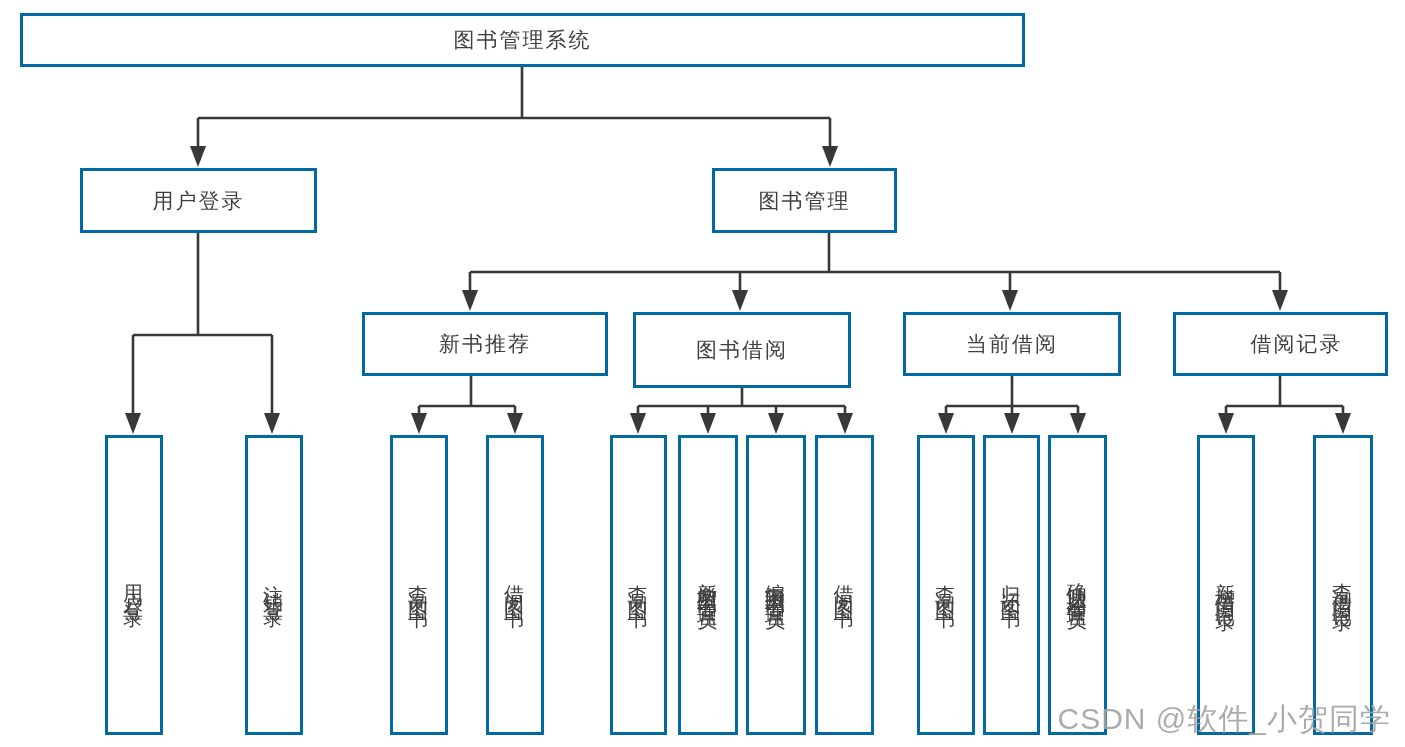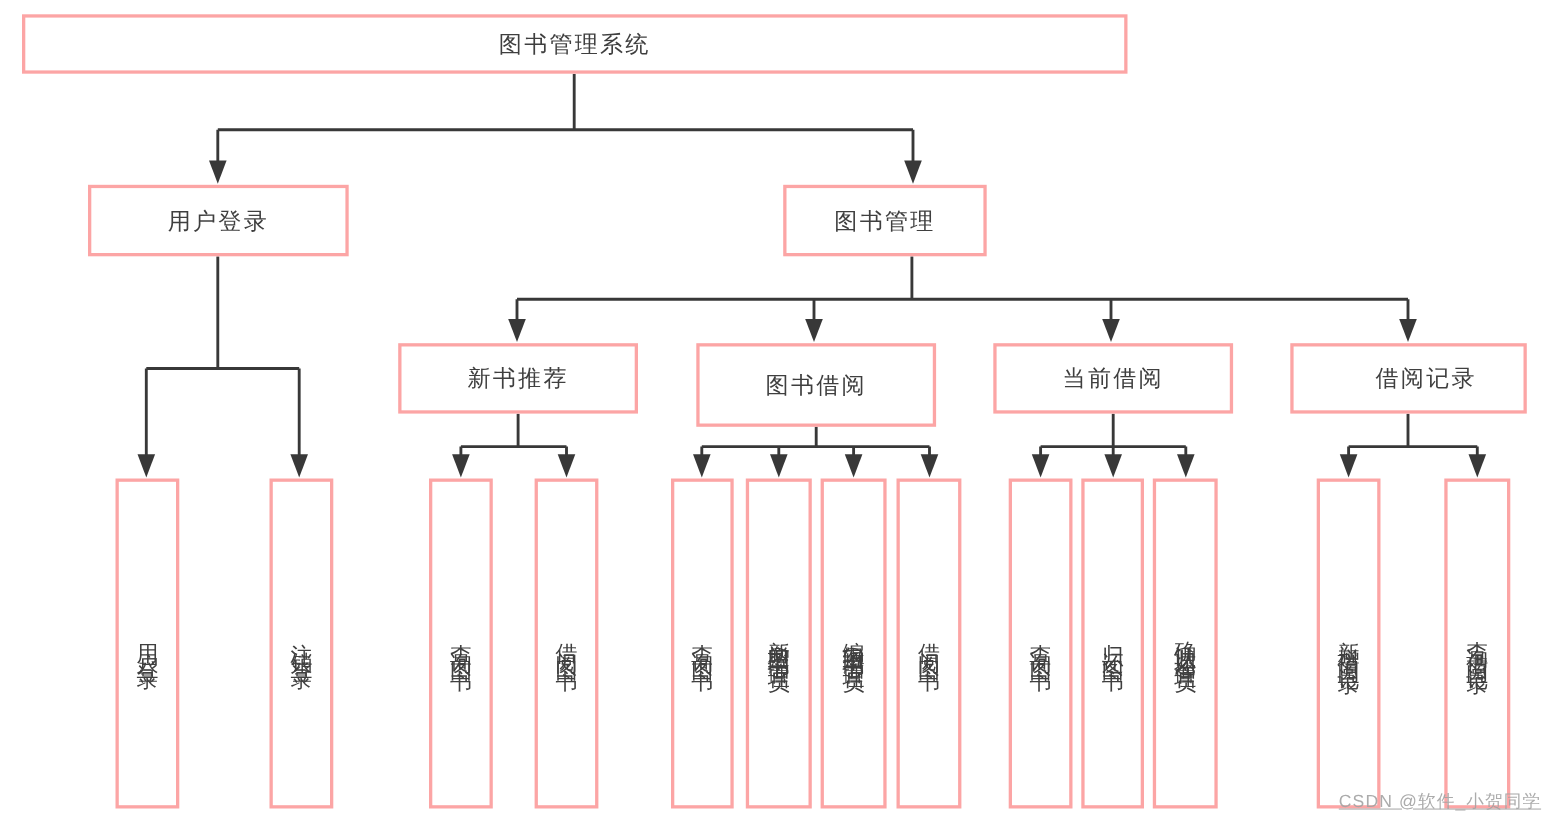--- a/index.html
+++ b/index.html
@@ -14,49 +14,48 @@
   #wires {
     position: absolute;
     left: 0; top: 0;
     width: 1405px; height: 747px;
     z-index: 0;
   }
   .box {
     position: absolute;
     box-sizing: border-box;
     background: #ffffff;
-    border: 3px solid #fca5a5;
+    border: 3px solid #0369a1;
     color: #3f3f3f;
     display: flex;
     align-items: center;
     justify-content: center;
     z-index: 1;
     white-space: nowrap;
   }
   .h {
     font-size: 21px;
     letter-spacing: 2px;
   }
   .v {
     writing-mode: vertical-rl;
     text-orientation: mixed;
     font-size: 20px;
     letter-spacing: 8px;
     white-space: normal;
   }
   .watermark {
     position: absolute;
-    right: 4px;
+    right: 14px;
     bottom: 7px;
-    font-size: 16px;
+    font-size: 30px;
     letter-spacing: 1px;
     color: #a3a3a3;
     opacity: 0.9;
     z-index: 5;
-    text-decoration: underline;
   }
 </style>
 </head>
 <body>
 
 <div id="stage">
 
   <svg id="wires" viewBox="0 0 1405 747" xmlns="http://www.w3.org/2000/svg" aria-hidden="true">
     <path fill="none" stroke="#383838" stroke-width="2.6" d="M522,67 V118 M198,118 H830 M198,118 V150 M830,118 V150
          M198,233 V335 M133,335 H272 M133,335 V416 M272,335 V416
@@ -86,21 +85,21 @@
       <polygon points="1218,413 1234,413 1226,434"></polygon>
       <polygon points="1335,413 1351,413 1343,434"></polygon>
     </g>
   </svg>
 
   <div class="box h" style="left:20px; top:13px; width:1005px; height:54px;">图书管理系统</div>
 
   <div class="box h" style="left:80px; top:168px; width:237px; height:65px;">用户登录</div>
   <div class="box h" style="left:712px; top:168px; width:185px; height:65px;">图书管理</div>
 
-  <div class="box h" style="left:362px; top:312px; width:218px; height:64px;text-align:right;">新书推荐</div>
+  <div class="box h" style="left:362px; top:312px; width:246px; height:64px;text-align:right;">新书推荐</div>
   <div class="box h" style="left:633px; top:312px; width:218px; height:76px;">图书借阅</div>
   <div class="box h" style="left:903px; top:312px; width:218px; height:64px;">当前借阅</div>
   <div class="box h" style="left:1173px; top:312px; width:215px; height:64px;padding-left:32px;">借阅记录</div>
 
   <div class="box v" style="left:105px; top:435px; width:58px; height:300px;">用户登录</div>
   <div class="box v" style="left:245px; top:435px; width:58px; height:300px;">注销登录</div>
 
   <div class="box v" style="left:390px; top:435px; width:58px; height:300px;">查询图书</div>
   <div class="box v" style="left:486px; top:435px; width:58px; height:300px;">借阅图书</div>
 

